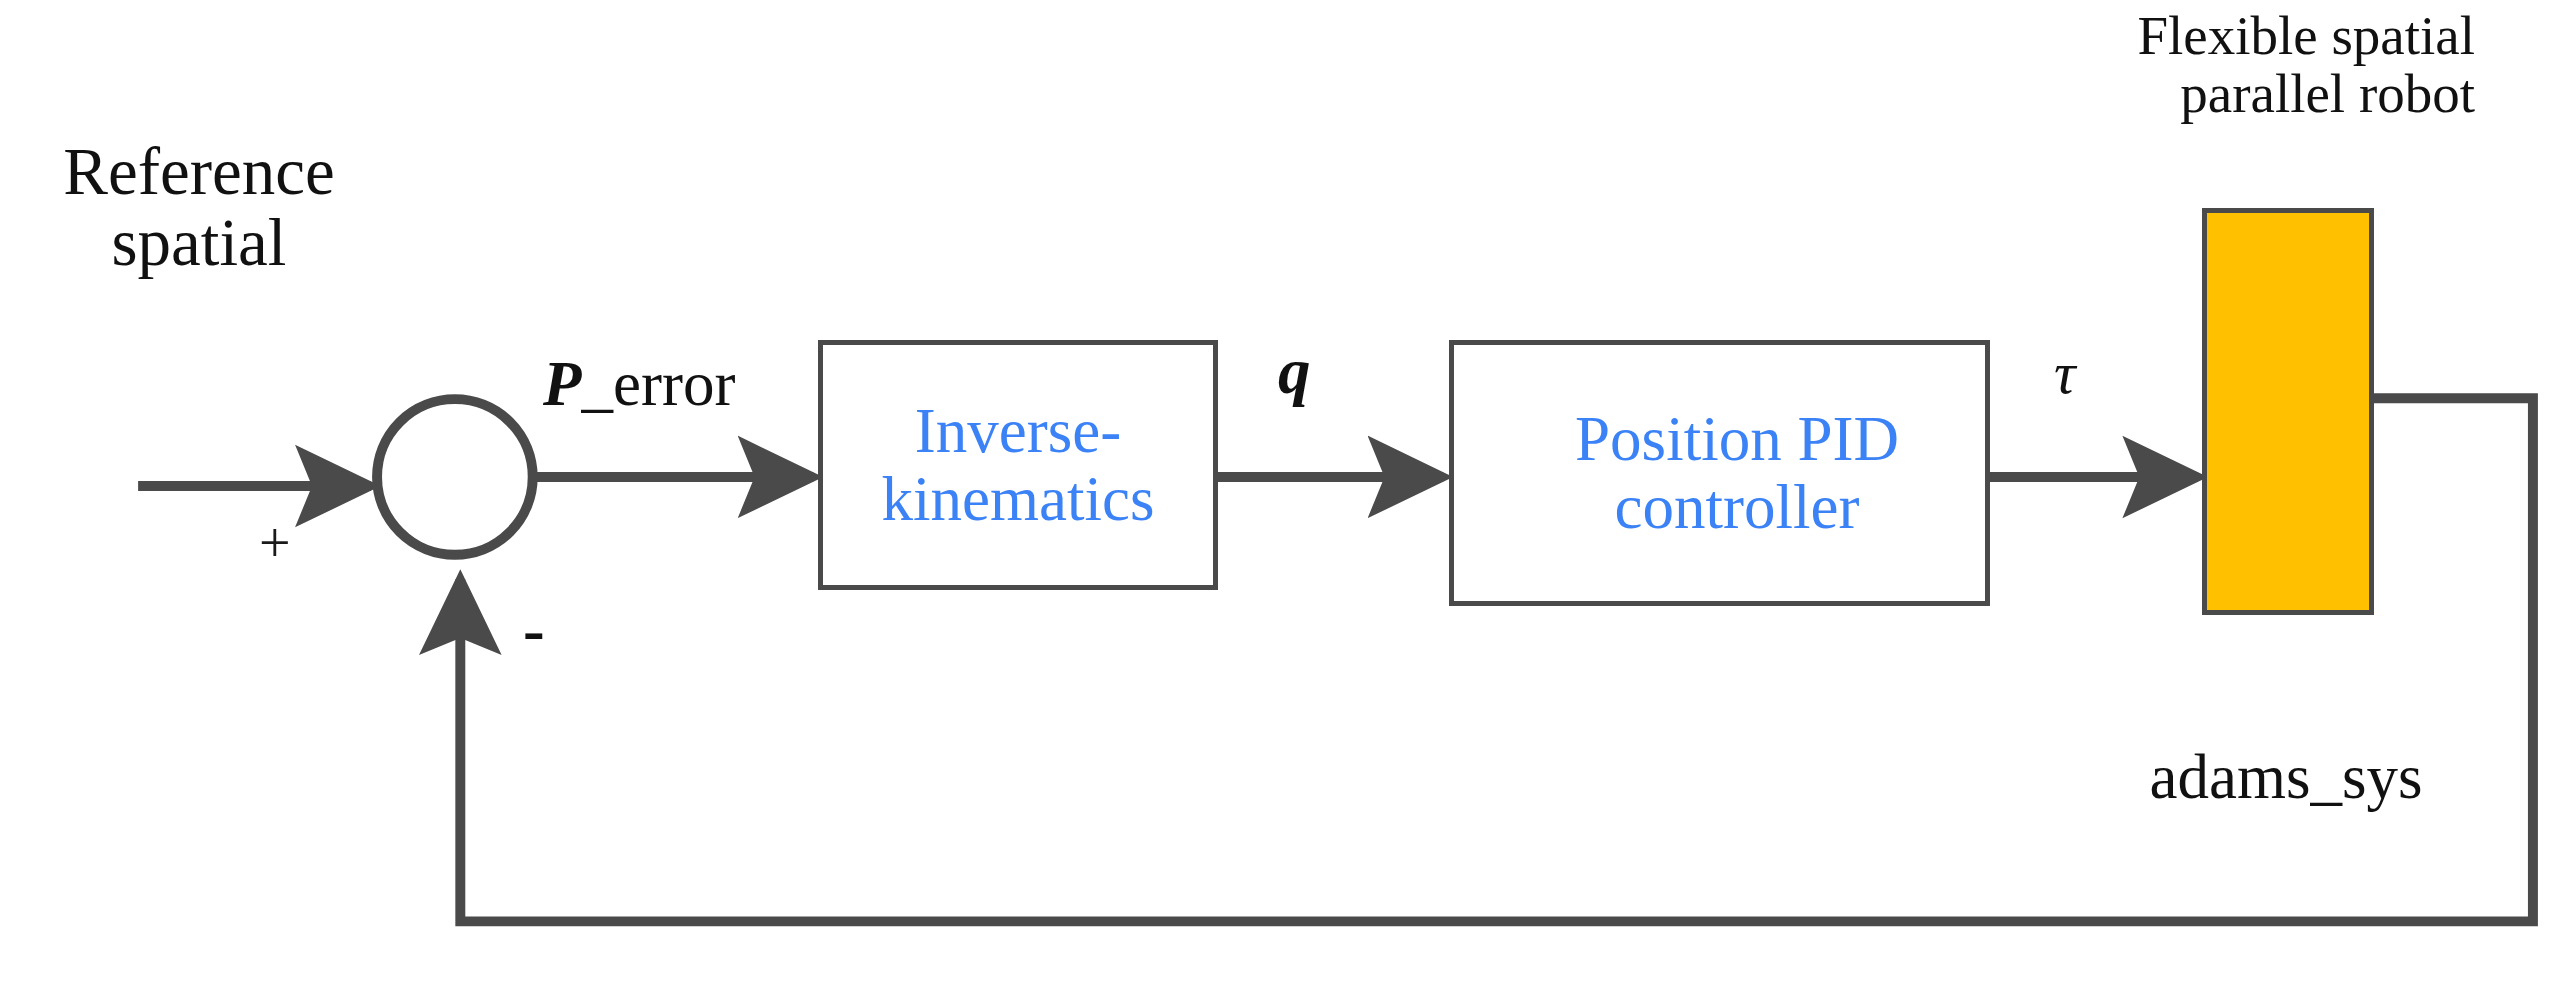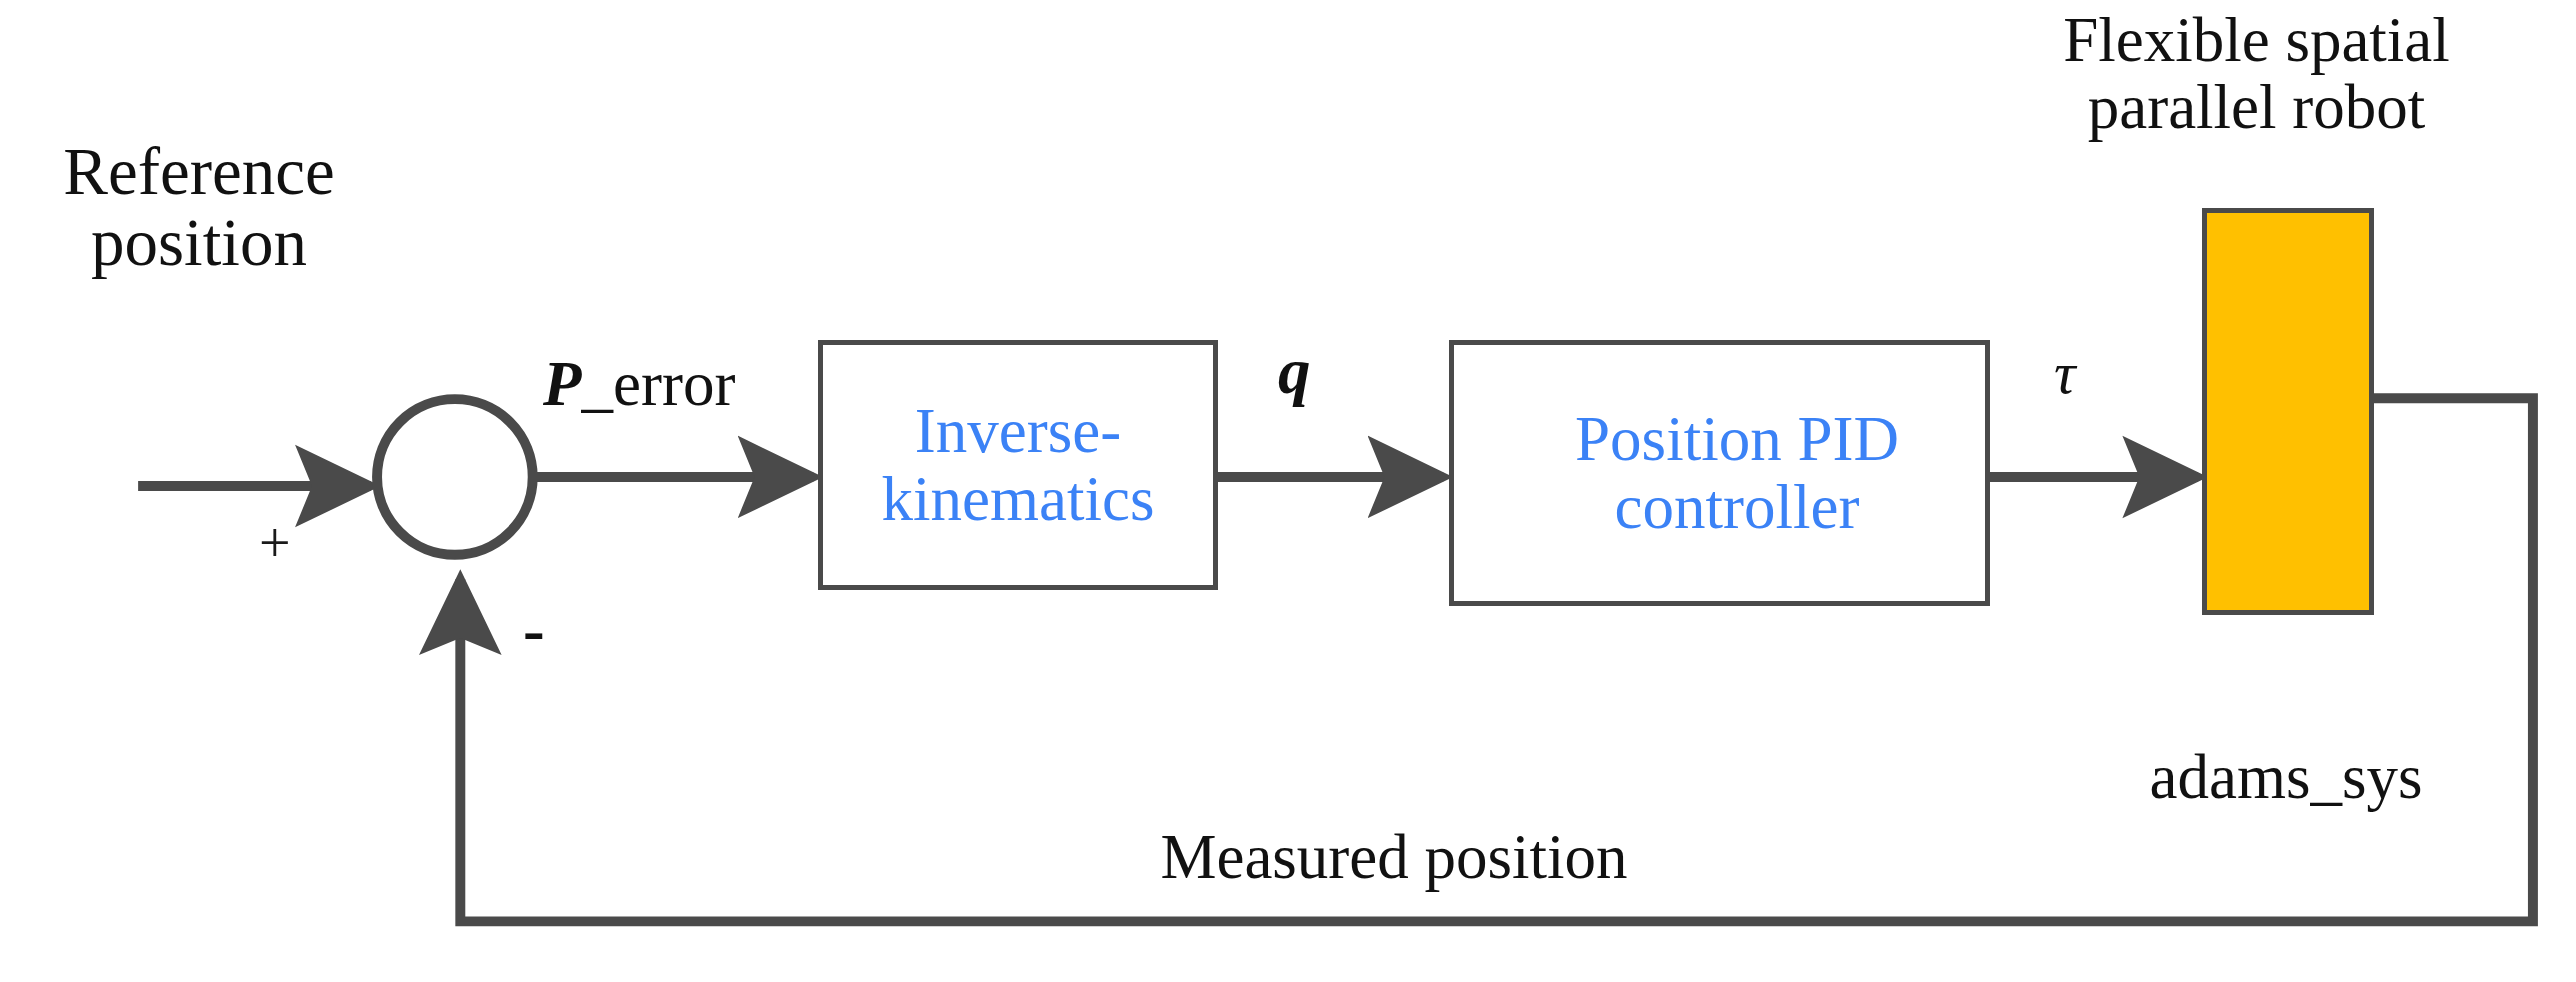--- a/index.html
+++ b/index.html
@@ -63,24 +63,24 @@
     color: #1a1a1a;
   }
   #minus-sign {
     left: 523px; top: 598px;
     font-size: 65px;
     font-weight: bold;
     line-height: 1;
     color: #111111;
   }
   #plant-title-label {
-    left: 1976px; top: 7.2px;
+    left: 1914px; top: 7.2px;
     width: 561px;
-    font-size: 63px;
-    text-align: center;
+    font-size: 55px;
+    text-align: right;
   }
   #adams-sys-label {
     left: 2073px; top: 744px;
     width: 426px;
     font-size: 63px;
     text-align: center;
   }
   #measured-position-label {
     left: 1068px; top: 824px;
     width: 652px;
@@ -136,38 +136,37 @@
     <line x1="588" y1="527" x2="898" y2="527" stroke="#4a4a4a" stroke-width="11" marker-end="url(#arrowhead)"></line>
 
     <line x1="1345" y1="527" x2="1594" y2="527" stroke="#4a4a4a" stroke-width="11" marker-end="url(#arrowhead)"></line>
 
     <line x1="2197" y1="527" x2="2428" y2="527" stroke="#4a4a4a" stroke-width="11" marker-end="url(#arrowhead)"></line>
 
     <polyline points="2622,440 2798,440 2798,1018 508,1018 508,640" fill="none" stroke="#4a4a4a" stroke-width="11" marker-end="url(#arrowhead)"></polyline>
   </svg>
 
   <div class="lbl" id="reference-position-label" style="white-space: pre-line;">Reference
-position</div>
+spatial</div>
 
   <div class="lbl" id="plus-sign">+</div>
 
   <div class="lbl" id="minus-sign">-</div>
 
   <div class="lbl" id="perror-label"><span class="bold-italic">P</span><span>_error</span></div>
 
   <div class="lbl" id="q-label">q</div>
 
   <div class="lbl" id="tau-label">τ</div>
 
   <div class="lbl" id="plant-title-label" style="white-space: pre-line;">Flexible spatial
 parallel robot</div>
 
   <div class="lbl" id="adams-sys-label">adams_sys</div>
 
-  <div class="lbl" id="measured-position-label">Measured position</div>
 
   <div class="block" id="inverse-kinematics-block" style="white-space: pre-line;">Inverse-
 kinematics</div>
 
   <div class="block" id="position-pid-block" style="white-space: pre-line; padding-left: 35px;">Position PID
 controller</div>
 
   <div class="block" id="plant-block"></div>
 
 </div>

